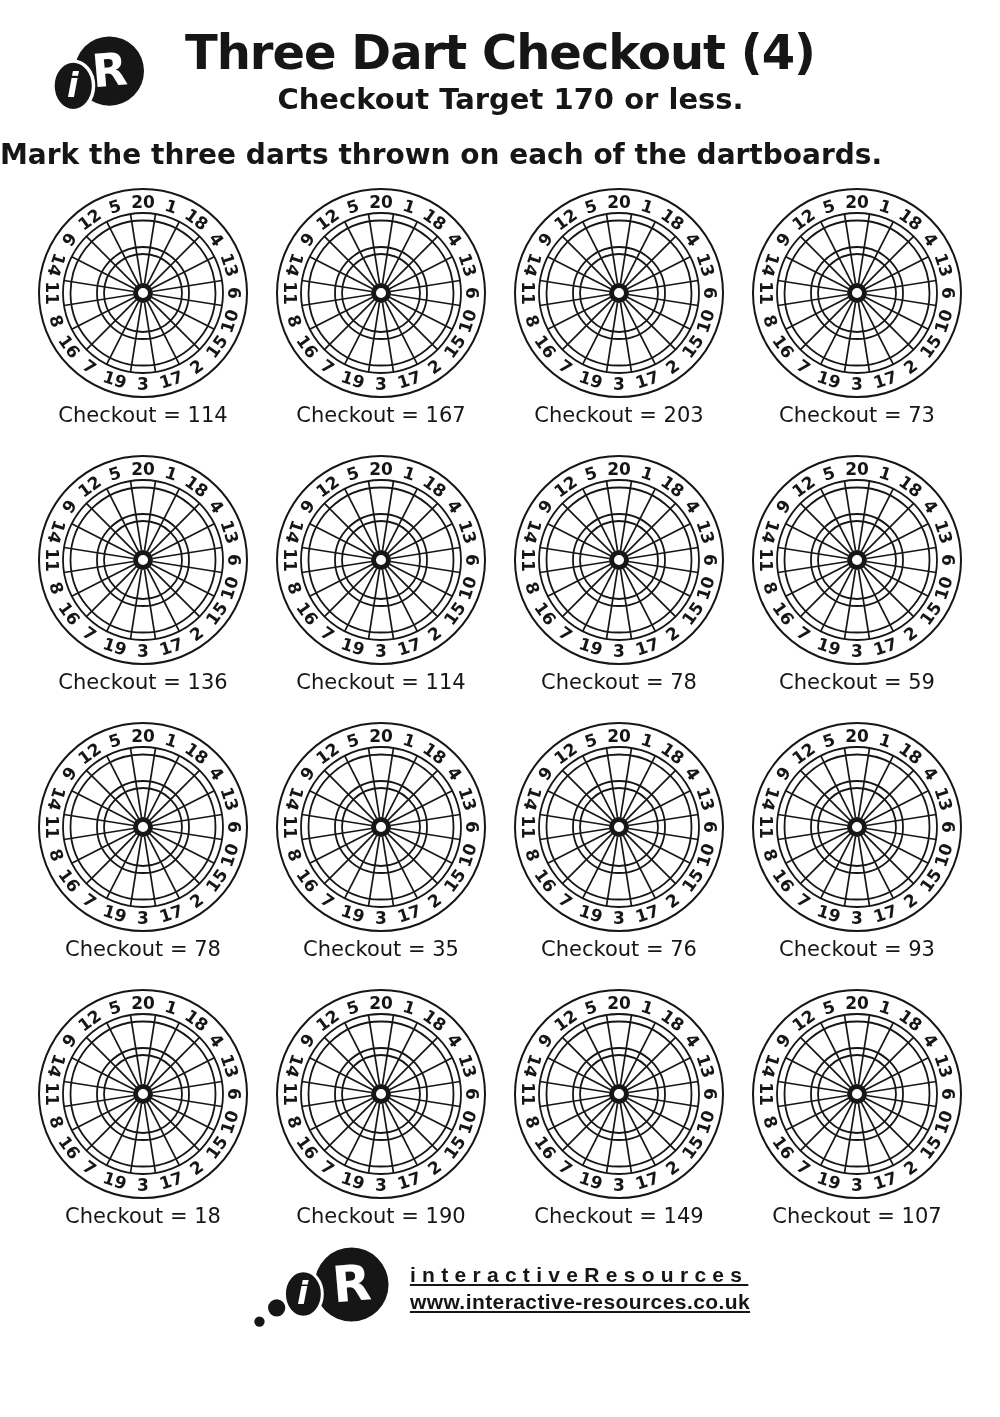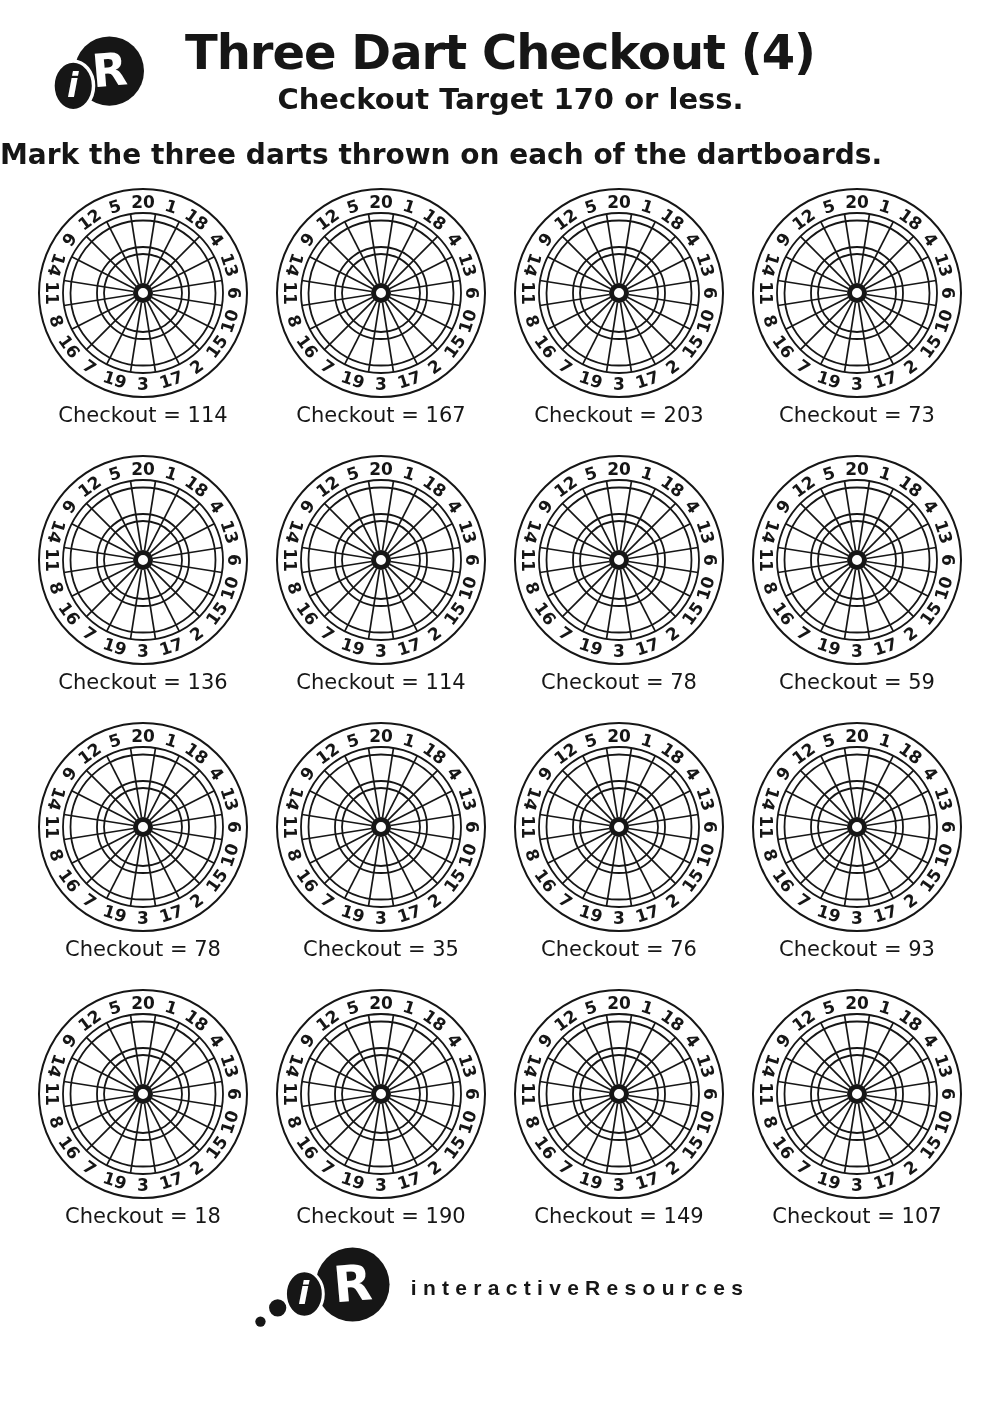--- a/index.html
+++ b/index.html
@@ -21,21 +21,21 @@
   .grid{
     width:952px;margin:8px auto 0;display:grid;
     grid-template-columns:repeat(4,238px);row-gap:27px;
   }
   .cell{display:flex;flex-direction:column;align-items:center;}
   svg.board{width:212px;height:212px;display:block;}
   svg.board text{font-family:"DejaVu Sans",sans-serif;font-weight:bold;}
   .checkout{font-size:21px;font-weight:normal;margin-top:4px;letter-spacing:0;}
   .footer{display:flex;align-items:center;justify-content:center;gap:18px;margin-top:14px;}
   .footer-logo{width:142px;height:92px;}
-  .footer-text{display:flex;flex-direction:column;align-items:flex-start;font-family:"Liberation Sans",sans-serif;}
+  .footer-text{display:flex;flex-direction:column;align-items:flex-start;font-family:"Liberation Sans",sans-serif;text-decoration:underline;}
   .brand{font-size:21px;font-weight:bold;letter-spacing:.30em;white-space:nowrap;}
   .url{font-size:21px;font-weight:bold;letter-spacing:.02em;margin-top:3px;white-space:nowrap;}
 </style>
 </head>
 <body>
 
 <div class="header">
   <svg class="logo-header" viewBox="0 0 95 80">
     <circle class="logo-blob" cx="60" cy="37" r="35"></circle>
     <ellipse class="logo-blob-front" cx="23.5" cy="52" rx="20.5" ry="25"></ellipse>
@@ -873,14 +873,15 @@
   <svg class="footer-logo" viewBox="0 0 165 100">
     <circle class="logo-blob" cx="11" cy="89" r="6"></circle>
     <circle class="logo-blob" cx="31" cy="73" r="10"></circle>
     <circle class="logo-blob" cx="118" cy="46" r="43"></circle>
     <ellipse class="logo-blob-front" cx="62" cy="57" rx="22" ry="27"></ellipse>
     <text class="logo-i-big" x="61" y="69">i</text>
     <text class="logo-r-big" x="119" y="65" transform="rotate(-5 119 55)">R</text>
   </svg>
   <div class="footer-text">
     <div class="brand">interactiveResources</div>
+    <div class="url">www.interactive-resources.co.uk</div>
   </div>
 </div>
 
 </body></html>

